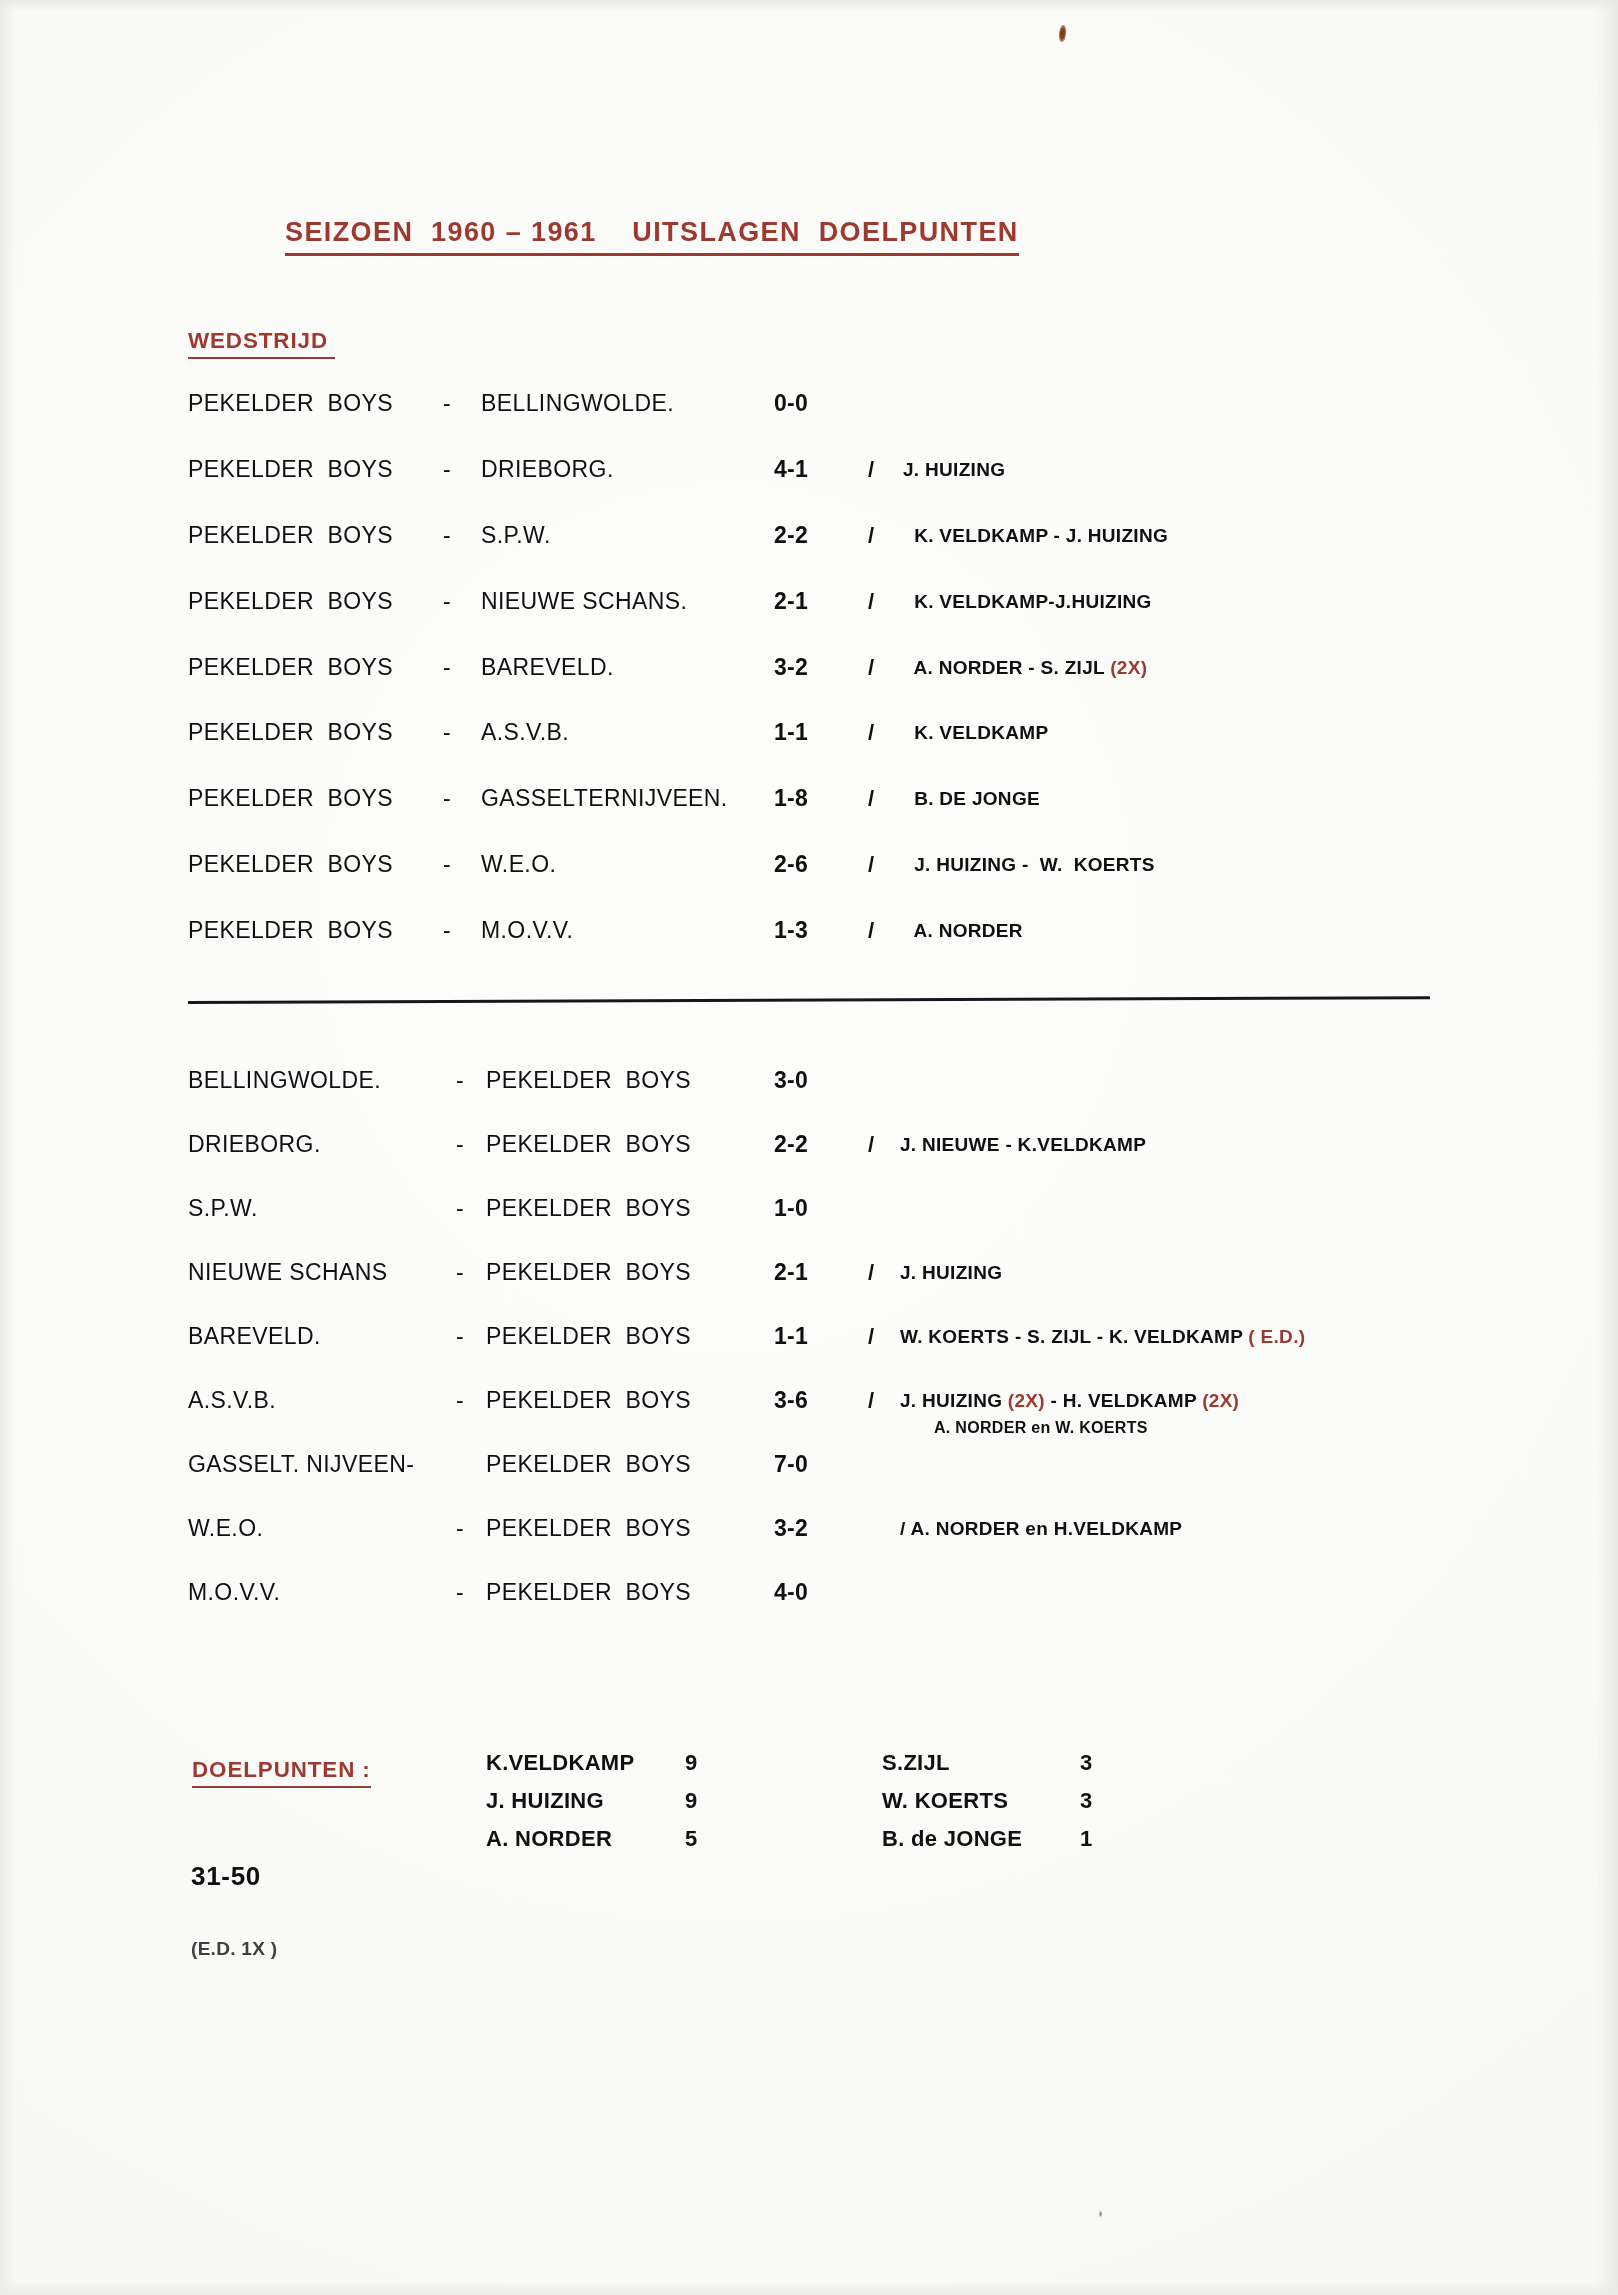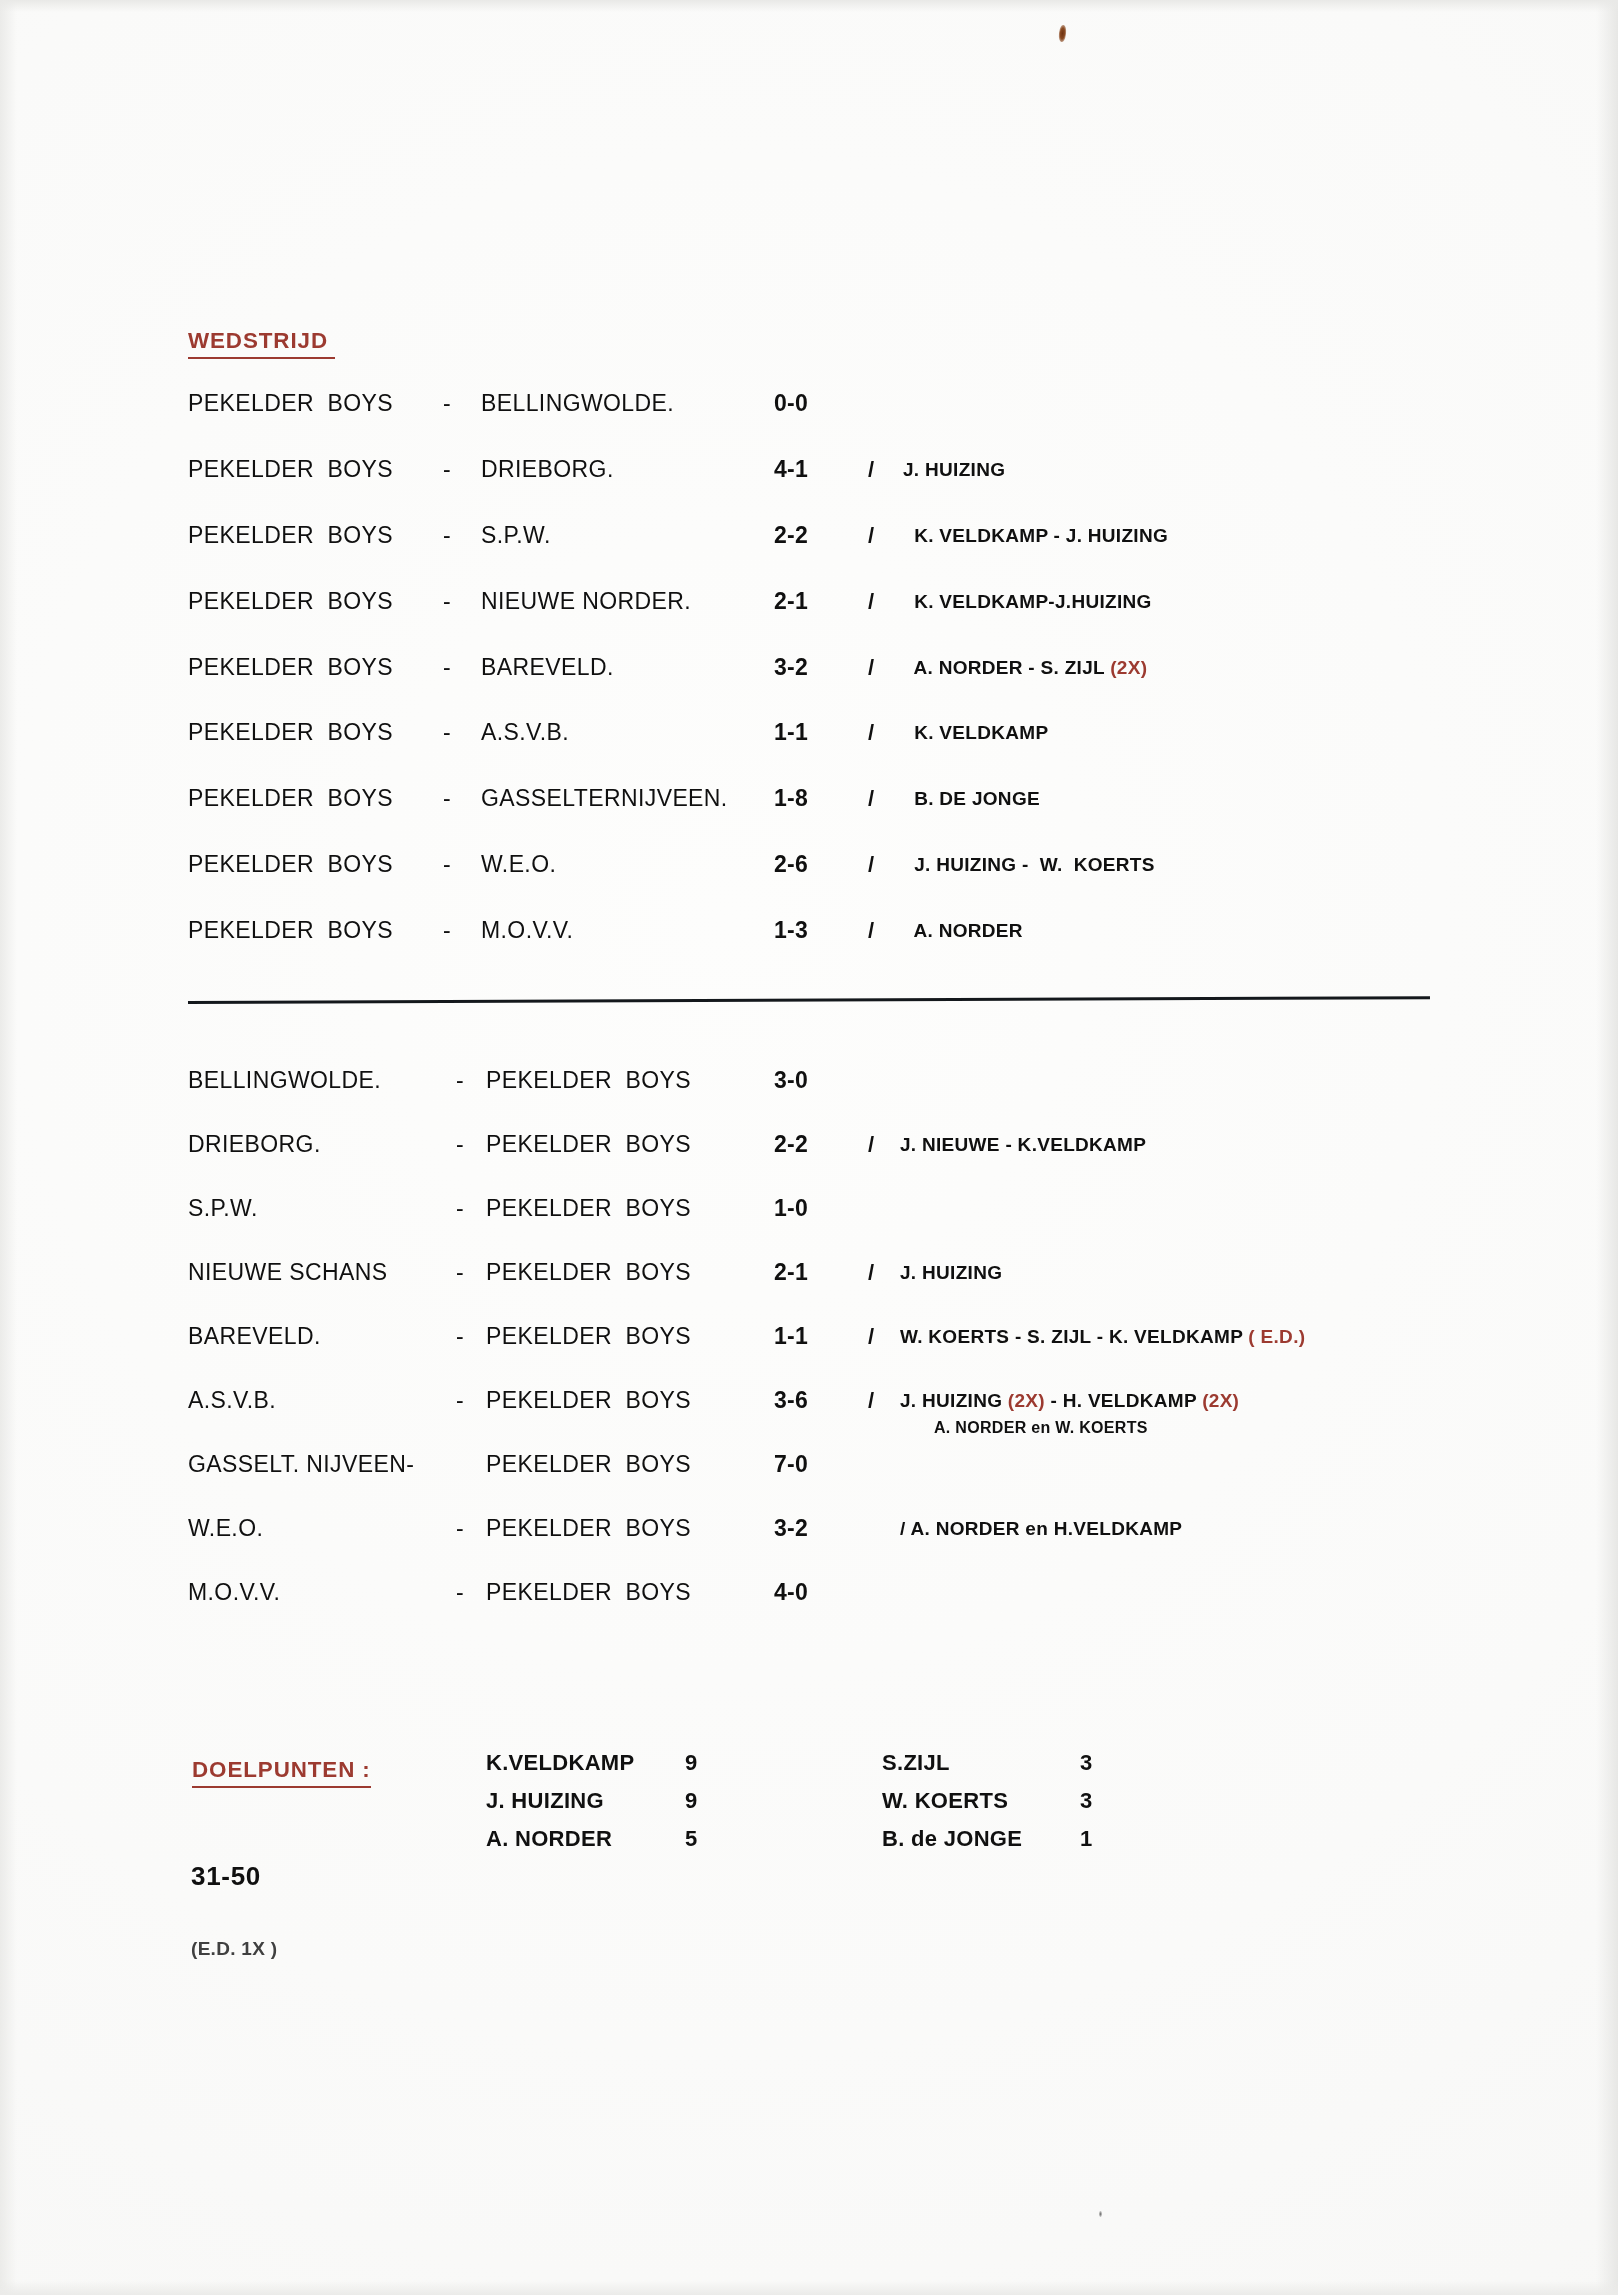--- a/index.html
+++ b/index.html
@@ -222,20 +222,21 @@
   <div class="scan-edge-left"></div>
   <div class="scan-edge-right"></div>
   <div class="scan-edge-top"></div>
   <div class="scan-edge-bottom"></div>
   <div class="speck"></div>
   <div class="speck2"></div>
 </div>
 
 <div class="doc">
 
+  <div class="title">SEIZOEN  1960 – 1961    UITSLAGEN  DOELPUNTEN</div>
 
   <div class="section-head" id="wedstrijd-head">WEDSTRIJD </div>
 
   <div id="home-matches">
       <div class="match-row t1" style="top: 390px;">
         <span class="m-home">PEKELDER  BOYS</span>
         <span class="m-dash">-</span>
         <span class="m-away">BELLINGWOLDE.</span>
         <span class="m-score">0-0</span>
       </div>
@@ -251,21 +252,21 @@
         <span class="m-home">PEKELDER  BOYS</span>
         <span class="m-dash">-</span>
         <span class="m-away">S.P.W.</span>
         <span class="m-score">2-2</span>
         <span class="m-sep">/</span>
         <span class="m-scorers"><span>  K. VELDKAMP - J. HUIZING</span></span>
       </div>
       <div class="match-row t1" style="top: 588px;">
         <span class="m-home">PEKELDER  BOYS</span>
         <span class="m-dash">-</span>
-        <span class="m-away">NIEUWE NORDER.</span>
+        <span class="m-away">NIEUWE SCHANS.</span>
         <span class="m-score">2-1</span>
         <span class="m-sep">/</span>
         <span class="m-scorers"><span>  K. VELDKAMP-J.HUIZING</span></span>
       </div>
       <div class="match-row t1" style="top: 654px;">
         <span class="m-home">PEKELDER  BOYS</span>
         <span class="m-dash">-</span>
         <span class="m-away">BAREVELD.</span>
         <span class="m-score">3-2</span>
         <span class="m-sep">/</span>

